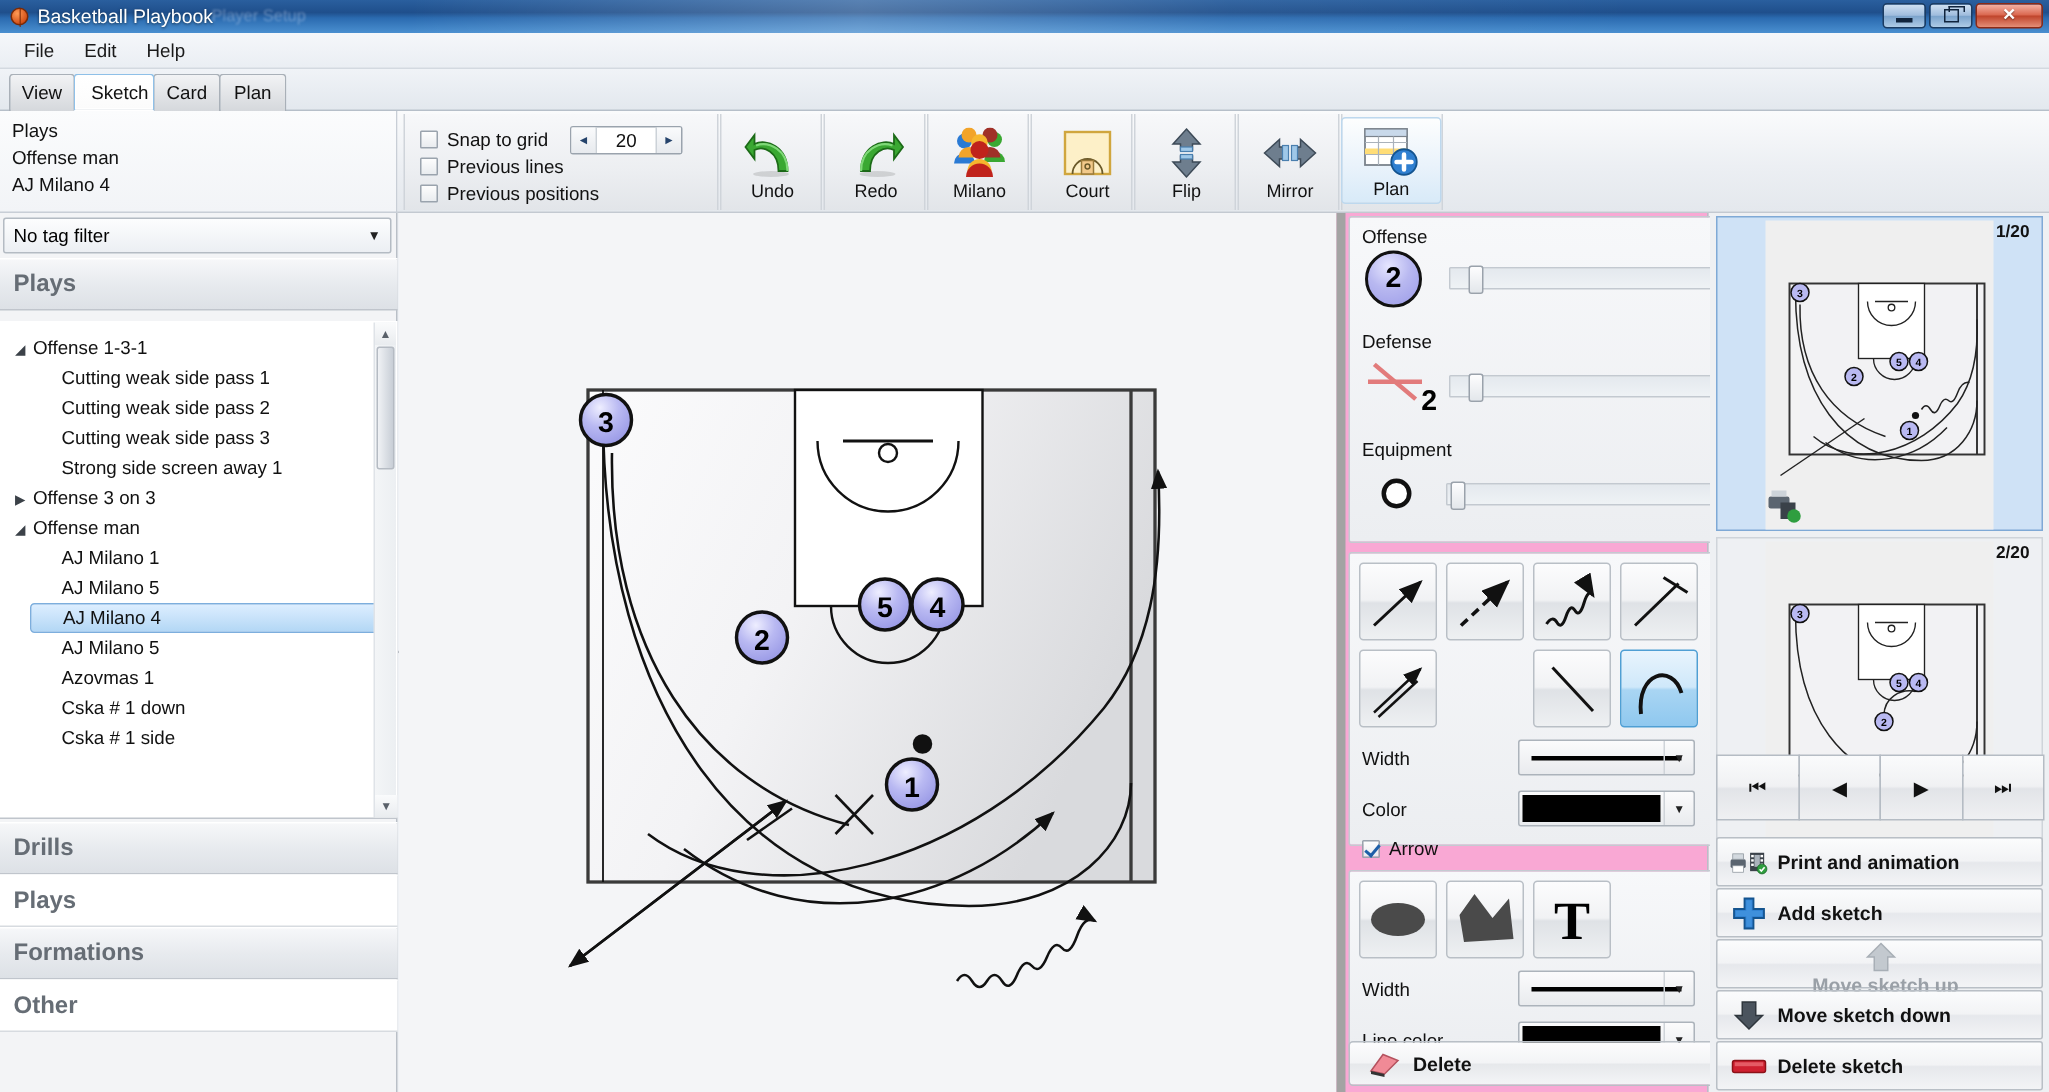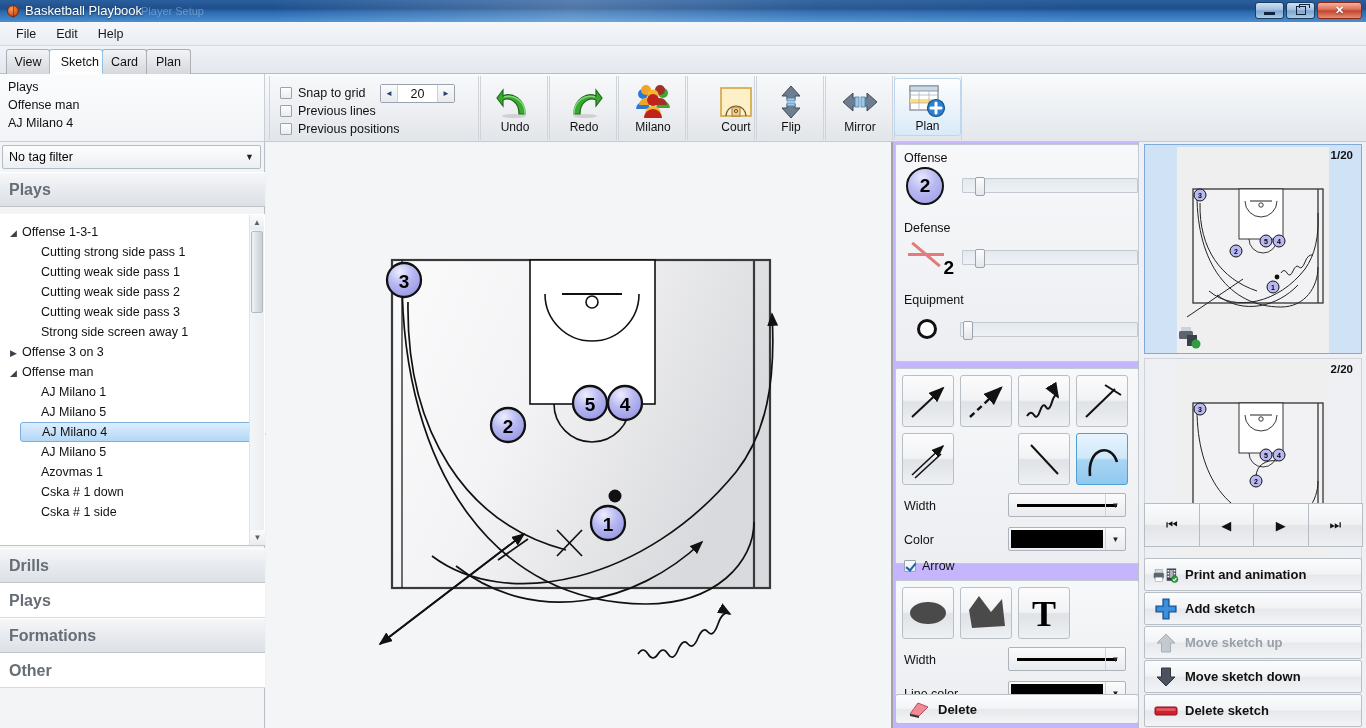--- a/index.html
+++ b/index.html
@@ -199,21 +199,21 @@
   }
   .splitdot{
     position:absolute; left:265px; top:430px; width:5px; height:8px;
     font-size:9px; color:#8e959d; line-height:8px;
   }
   .splitdot.r{ left:1136px; }
 
   
   .toolpanel{
     position:absolute; left:891px; top:142px; width:248px; height:586px;
-    background:#c4b5fd; border-left:2px solid #a3a3a3; border-right:1px solid #b9bfc7;
+    background:#f9a8d4; border-left:6px solid #a3a3a3; border-right:1px solid #b9bfc7;
   }
   .tp-box{
     position:absolute; left:2px; width:244px;
     background:linear-gradient(180deg,#f7f8fa,#eceef1);
     border:1px solid #c4cad1; border-radius:2px;
   }
   .tp-label{ font-size:12.5px; color:#111; }
   .slider{ position:absolute; height:15px; background:linear-gradient(180deg,#e4e9ee,#eef2f5); border:1px solid #c3c9d0; border-radius:1px; }
   .slider .kn{
     position:absolute; top:-2px; width:10px; height:19px; border-radius:2px;
@@ -402,21 +402,21 @@
           <circle cx="20" cy="10" r="5.5" fill="#f6b62e"></circle>
             <path d="M12 29 a8 8 0 0 1 16 0z" fill="#f6b62e"></path>
           <circle cx="20" cy="15" r="6" fill="#c0231c"></circle>
             <path d="M11 33 a9 9 0 0 1 18 0z" fill="#c0231c"></path>
         </svg>
       </div>
       <div class="lb">Milano</div>
     </div>
 
     <div class="rb-group" style="left:422px; width:68px;"></div>
-    <div class="tbtn" style="left:441px;">
+    <div class="tbtn" style="left:430px;">
       <div class="ic">
         <svg width="36" height="32" viewBox="0 0 36 32">
           <rect x="3" y="2" width="30" height="28" fill="#fdf0c8" stroke="#d0a63e" stroke-width="1.6"></rect>
           <path d="M8 30 a10 10 0 0 1 20 0" fill="none" stroke="#6b5a2a" stroke-width="1.2"></path>
           <rect x="14" y="21" width="8" height="9" fill="#f2c98a" stroke="#9a7a3a" stroke-width="1"></rect>
           <circle cx="18" cy="25" r="1.6" fill="none" stroke="#6b5a2a" stroke-width="1"></circle>
         </svg>
       </div>
       <div class="lb">Court</div>
     </div>
@@ -470,21 +470,20 @@
       <span class="arw">▼</span>
     </div>
 
     <div class="grpbar" style="top:30px;">
       <span>Plays</span>
     </div>
 
     <div class="tree" style="top:72px; height:332px;">
       <div style="padding-top:8px;">
         <div class="tnode"><span class="tri">◢</span><span>Offense 1-3-1</span></div>
-        <div class="tnode child">Cutting strong side pass 1</div>
         <div class="tnode child">Cutting weak side pass 1</div>
         <div class="tnode child">Cutting weak side pass 2</div>
         <div class="tnode child">Cutting weak side pass 3</div>
         <div class="tnode child">Strong side screen away 1</div>
         <div class="tnode"><span class="tri">▶</span><span>Offense 3 on 3</span></div>
         <div class="tnode"><span class="tri">◢</span><span>Offense man</span></div>
         <div class="tnode child">AJ Milano 1</div>
         <div class="tnode child">AJ Milano 5</div>
         <div class="tnode sel">AJ Milano 4</div>
         <div class="tnode child">AJ Milano 5</div>
@@ -832,21 +831,21 @@
   <div class="actbtn" style="top:592px;">
     <span class="actico">
       <svg width="22" height="22" viewBox="0 0 22 22">
         <path d="M8 1 H14 V8 H21 V14 H14 V21 H8 V14 H1 V8 H8 Z" fill="#2f7fd0" stroke="#14548f" stroke-width="1.2"></path>
         <path d="M9.2 2.2 H12.8 V9.2 H19.8 V12.8 H12.8 V19.8 H9.2 V12.8 H2.2 V9.2 H9.2 Z" fill="#4c9ee6" opacity=".55"></path>
       </svg>
     </span>
     <span>Add sketch</span>
   </div>
 
-  <div class="actbtn disabled" style="top:626px;">
+  <div class="actbtn disabled" style="top:626px;flex-direction:column;">
     <span class="actico">
       <svg width="22" height="22" viewBox="0 0 22 22">
         <path d="M11 2 L20 11 L15.5 11 L15.5 20 L6.5 20 L6.5 11 L2 11 Z" fill="#c3c9cf" stroke="#a8afb6" stroke-width="1"></path>
       </svg>
     </span>
     <span>Move sketch up</span>
   </div>
 
   <div class="actbtn" style="top:660px;">
     <span class="actico">

